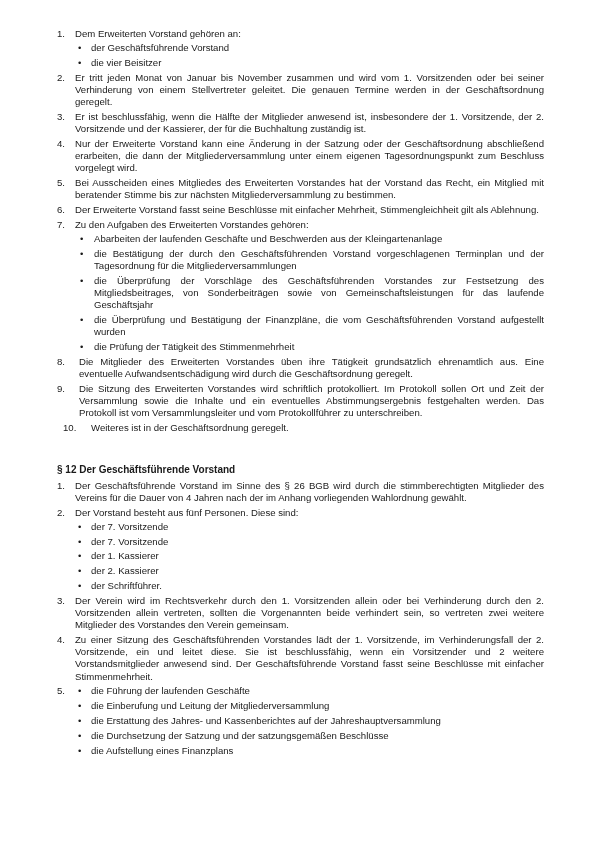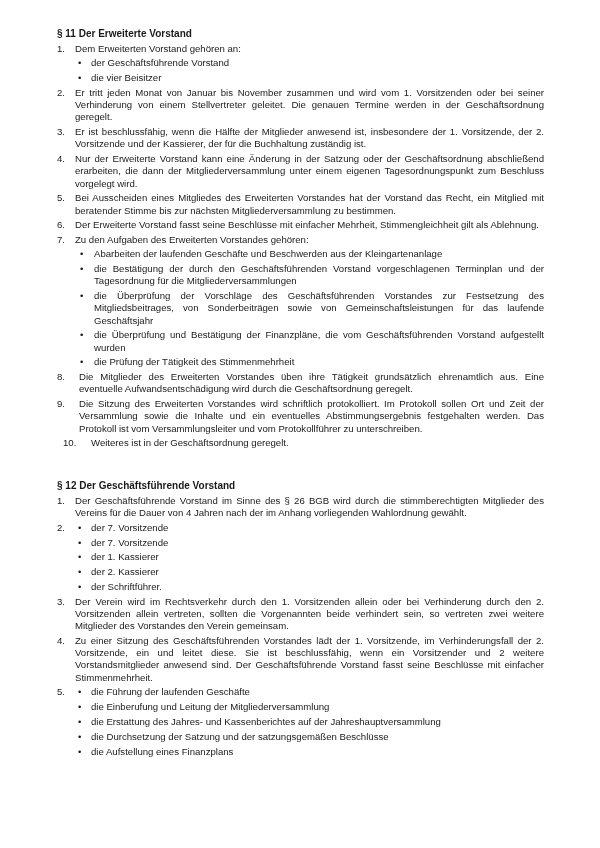--- a/index.html
+++ b/index.html
@@ -17,21 +17,20 @@
   .bul { position:relative; padding-left:13px; margin-left:3px; margin-bottom:2.6px; text-align:justify; }
   .bul .dot { position:absolute; left:0; top:0; }
   .blist.wideb .bul { padding-left:14px; margin-left:5px; }
   .text { display:block; }
 </style>
 </head>
 <body>
 
 <div class="page">
 
-  <div class="heading">§ 11 Der Erweiterte Vorstand</div>
 
   <div class="item">
     <span class="num">1.</span>
     <span class="text">Dem Erweiterten Vorstand gehören an:</span>
     <ul class="blist">
       <li class="bul"><span class="dot">•</span><span>der Geschäftsführende Vorstand</span></li>
       <li class="bul"><span class="dot">•</span><span>die vier Beisitzer</span></li>
     </ul>
   </div>
 
@@ -83,20 +82,21 @@
 
   <div class="heading h2">§ 12 Der Geschäftsführende Vorstand</div>
 
   <div class="item">
     <span class="num">1.</span>
     <span class="text">Der Geschäftsführende Vorstand im Sinne des § 26 BGB wird durch die stimmberechtigten Mitglieder des Vereins für die Dauer von 4 Jahren nach der im Anhang vorliegenden Wahlordnung gewählt.</span>
   </div>
 
   <div class="item">
     <span class="num">2.</span>
+    <span class="text">Der Vorstand besteht aus fünf Personen. Diese sind:</span>
     <ul class="blist">
       <li class="bul"><span class="dot">•</span><span>der 7. Vorsitzende</span></li>
       <li class="bul"><span class="dot">•</span><span>der 7. Vorsitzende</span></li>
       <li class="bul"><span class="dot">•</span><span>der 1. Kassierer</span></li>
       <li class="bul"><span class="dot">•</span><span>der 2. Kassierer</span></li>
       <li class="bul"><span class="dot">•</span><span>der Schriftführer.</span></li>
     </ul>
   </div>
 
   <div class="item">

